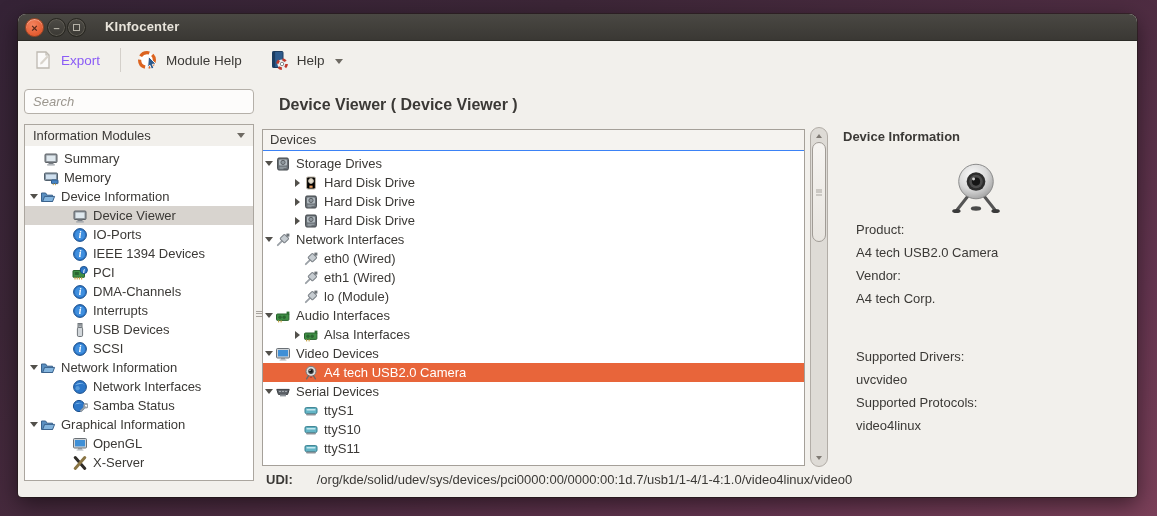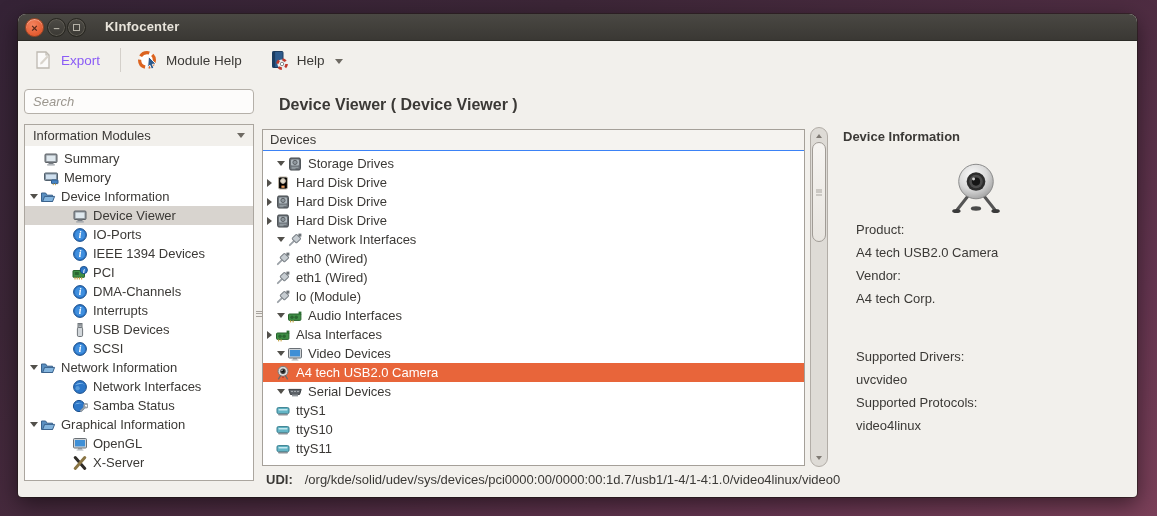--- a/index.html
+++ b/index.html
@@ -73,22 +73,22 @@
   .trow.sel-orange { background:var(--sel-orange); color:#ffffff; }
 
   
   .page-title { position:absolute; left:248px; top:82px; font-weight:bold; font-size:16px;margin-left:13px; }
 
   .dev-panel { position:absolute; left:244px; top:115px; width:543px; height:337px;
     border:1px solid #a5a099; background:#ffffff; overflow:hidden; }
   .dev-header { height:21px; line-height:20px; padding-left:7px; background:#f5f3f0;
     border-bottom:1px solid #3b82f6; }
   .dev-rows { padding-top:3px; overflow:hidden; height:312px; }
-  .dev-rows .lv0 { padding-left:12px; }
-  .dev-rows .lv1 { }
+  .dev-rows .lv0 { padding-left:0; }
+  .dev-rows .lv1 { padding-left:28px; }
 
   
   .vscroll { position:absolute; left:792px; top:113px; width:18px; height:340px;
     background:#dedbd6; border:1px solid #b2ada7; border-radius:9px; }
   .vscroll .arrow-up, .vscroll .arrow-dn { position:absolute; left:50%; transform:translateX(-50%);
     width:0; height:0; border-left:3.5px solid transparent; border-right:3.5px solid transparent; }
   .arrow-up { top:6px; border-bottom:4.5px solid #7f7a74; }
   .arrow-dn { bottom:6px; border-top:4.5px solid #7f7a74; }
   .vthumb { position:absolute; left:1px; top:14px; width:14px; height:100px;
     background:linear-gradient(#f6f4f1,#e8e5e0); border:1px solid #a19c96; border-radius:8px; }
@@ -100,21 +100,21 @@
 
   
   .info-title { position:absolute; left:825px; top:115px; font-weight:bold; }
   .device-big-icon { position:absolute; left:930px; top:146px; width:56px; height:58px; }
   .device-big-icon svg { width:56px; height:58px; display:block; }
   .info-fields { position:absolute; left:838px; top:204px; line-height:23px; }
   .info-fields-2 { position:absolute; left:838px; top:331px; line-height:23px; }
   .f-label { font-weight:normal; }
 
   
-  .udi-bar { position:absolute; left:248px; top:458px; display:flex; gap:12px; white-space:nowrap; }
+  .udi-bar { position:absolute; left:248px; top:458px; display:flex; gap:24px; white-space:nowrap; }
   .udi-label { font-weight:bold; }
 </style>
 </head>
 <body>
 
 <div class="desktop">
   <div class="window">
 
     <div class="titlebar">
       <div class="winbtn btn-close">

